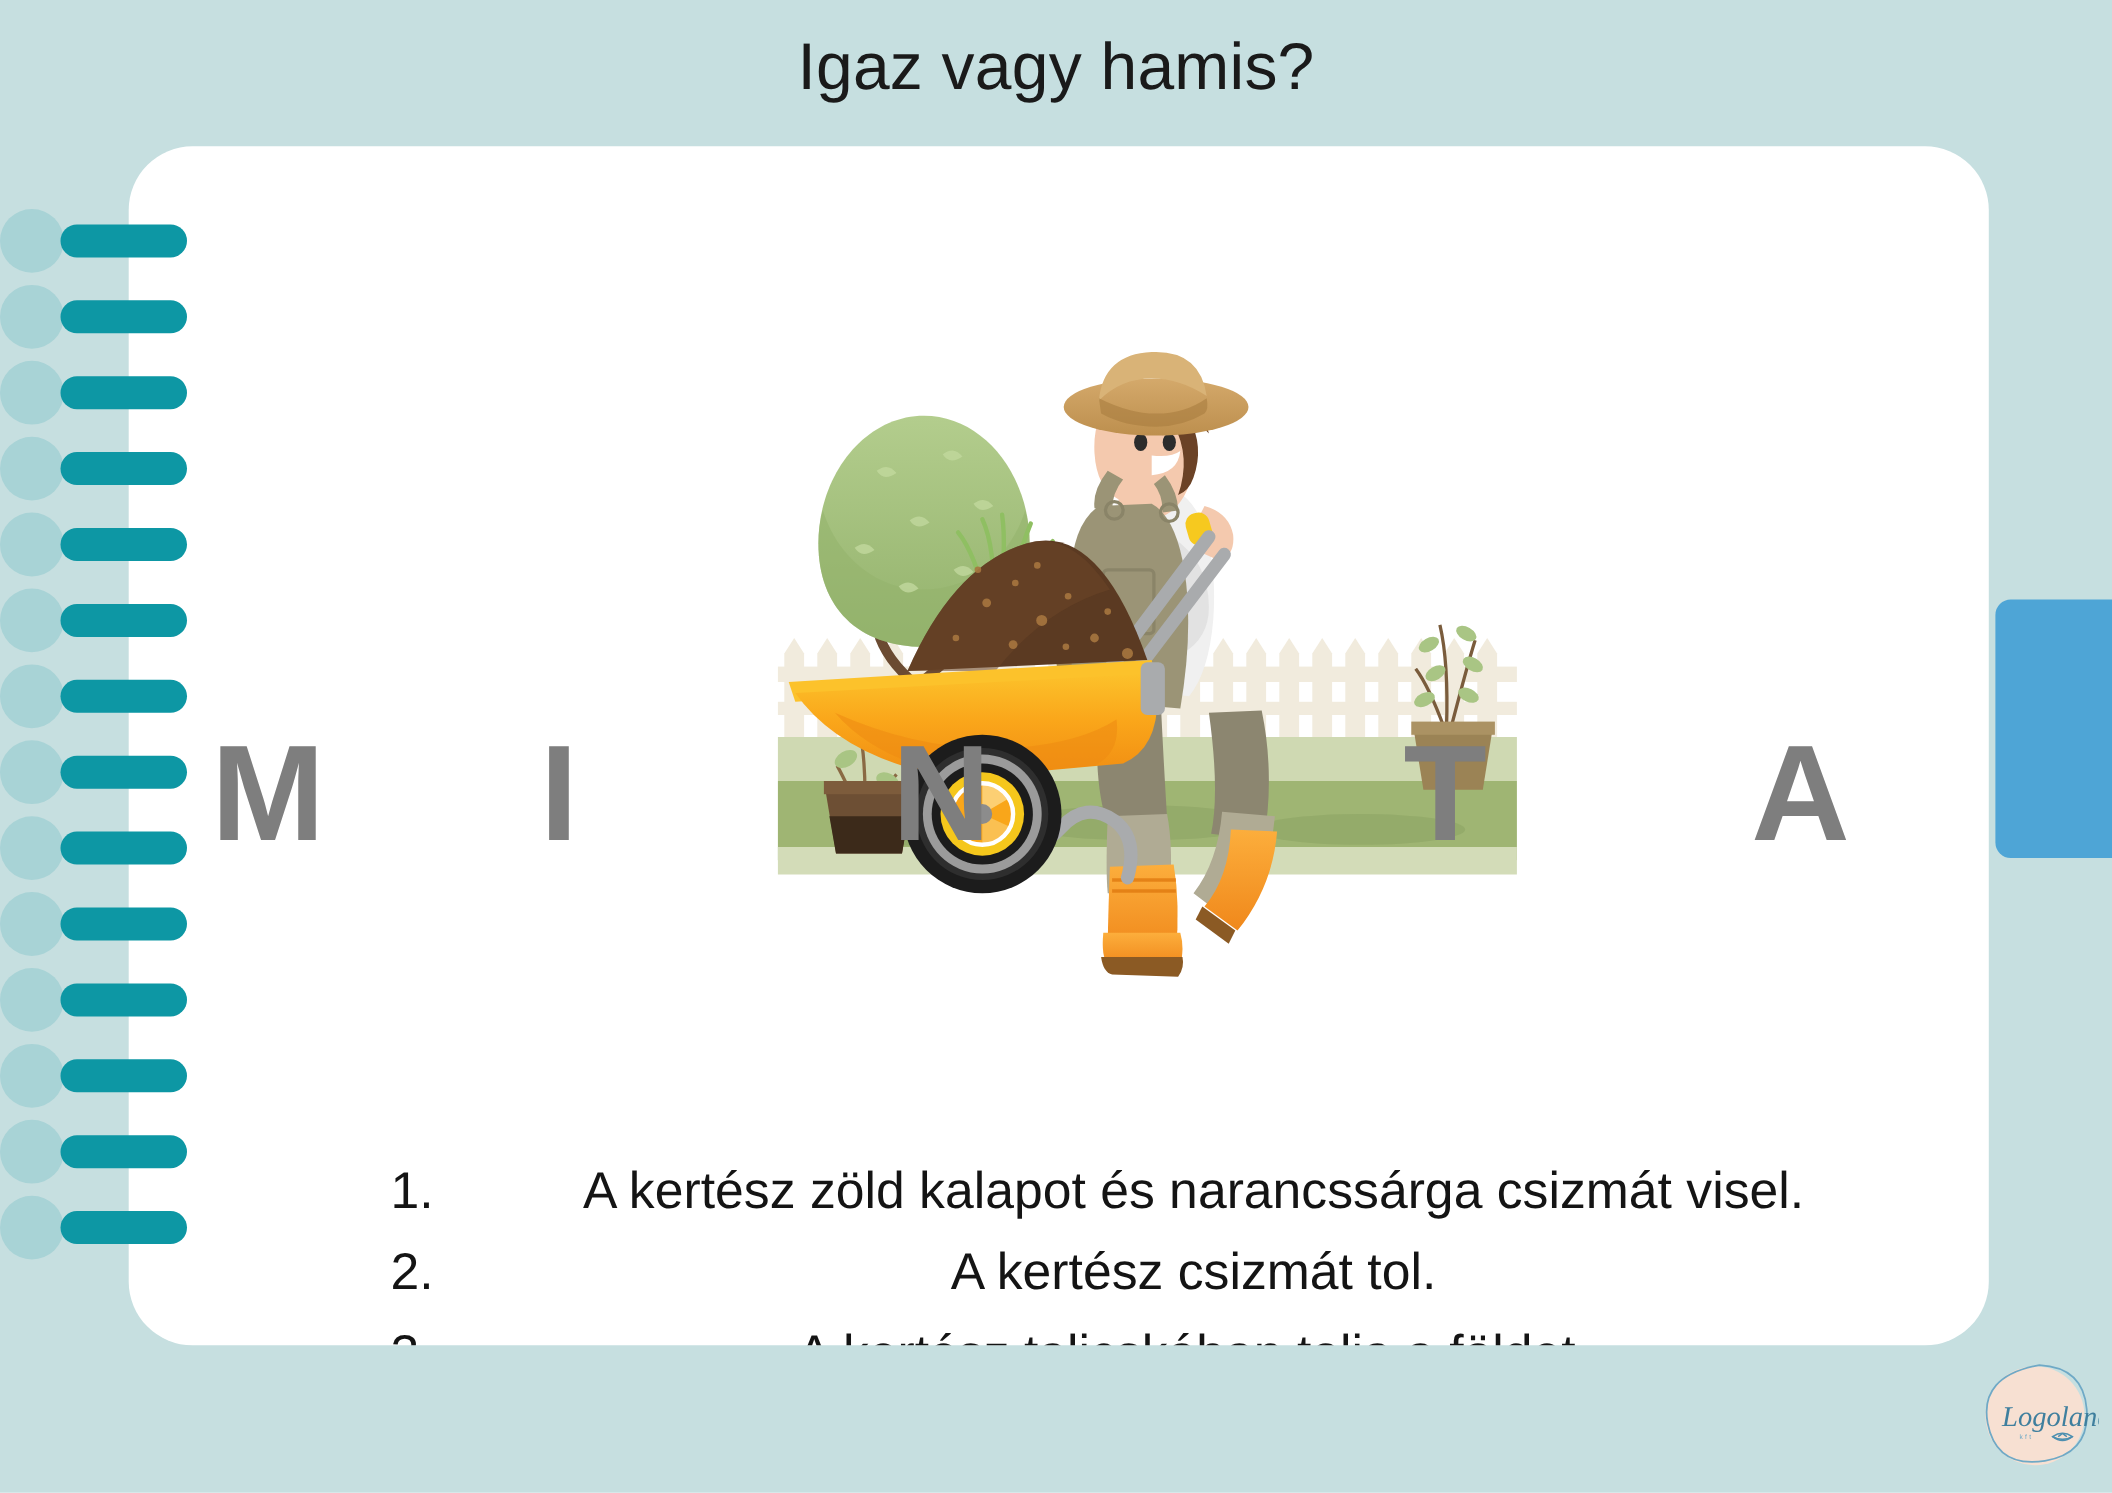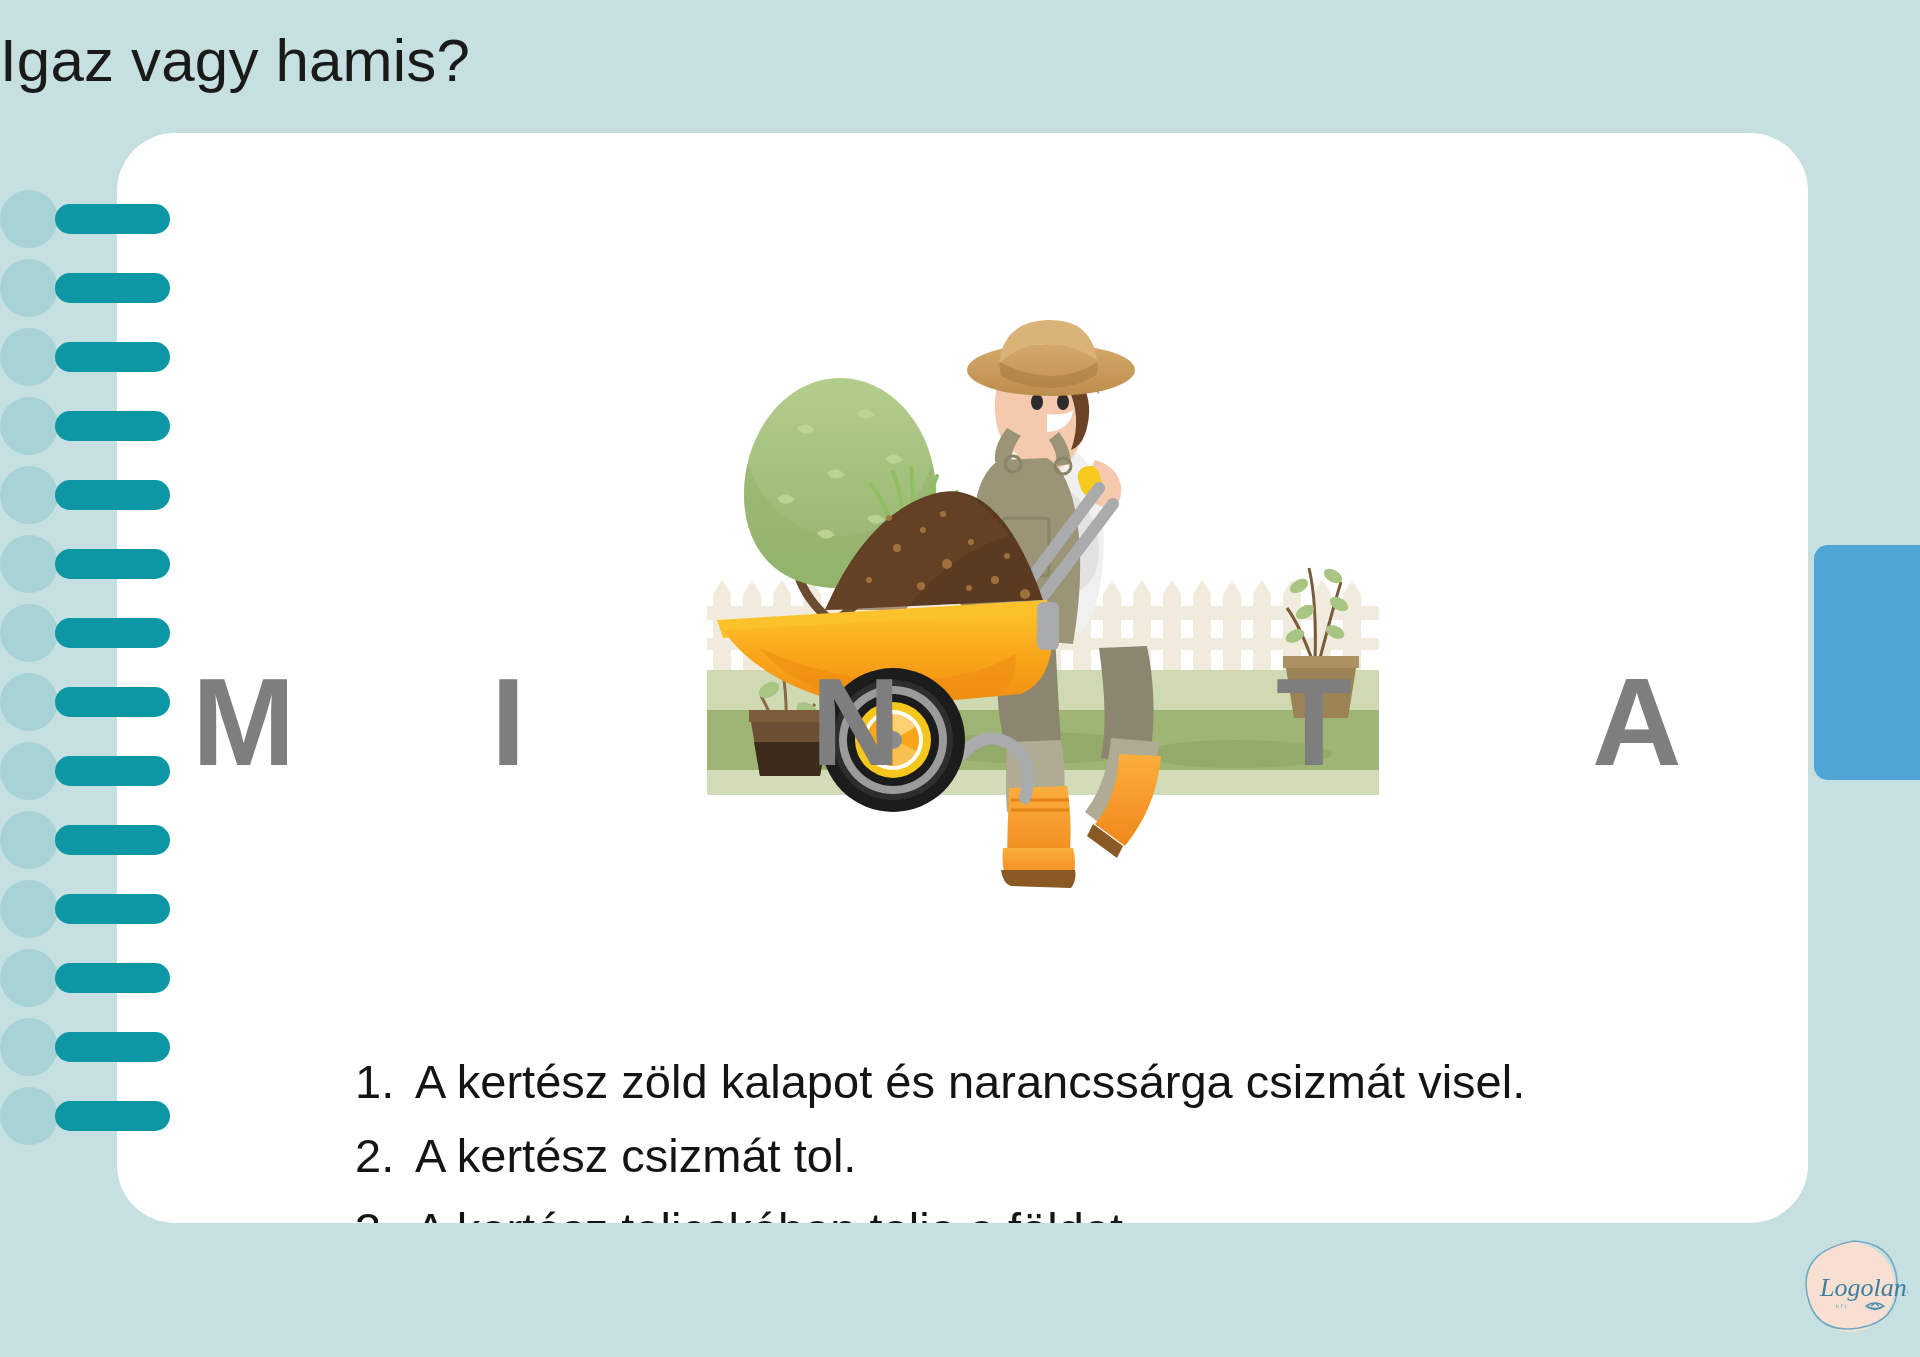--- a/index.html
+++ b/index.html
@@ -10,21 +10,21 @@
     background: #c6dfe0;
     font-family: "Liberation Sans", "DejaVu Sans", sans-serif;
     overflow: hidden;
     position: relative;
   }
 
   
   #page-title {
     position: absolute;
     top: 28px; left: 0; width: 1920px;
-    text-align: left;
+    text-align: center;
     font-size: 60px;
     font-weight: 400;
     color: #1a1a1a;
     letter-spacing: 0.2px;
     line-height: 1.1;
   }
 
   
   #side-tab {
     position: absolute;
@@ -81,21 +81,21 @@
   #statements {
     position: absolute;
     left: 238px; top: 918px;
     width: 1400px;
     font-size: 47px;
     color: #141414;
     line-height: 1.32;
   }
   .stmt-row { display: flex; align-items: baseline; margin-bottom: 12px; }
   .stmt-num { width: 60px; flex: 0 0 60px; text-align: left; }
-  .stmt-text { flex: 1 1 auto; }
+  .stmt-text { flex: 1 1 auto; text-align: center; }
 
   
   #logo {
     position: absolute;
     left: 1796px; top: 1230px;
     width: 112px; height: 112px;
   }
 </style>
 </head>
 <body>

